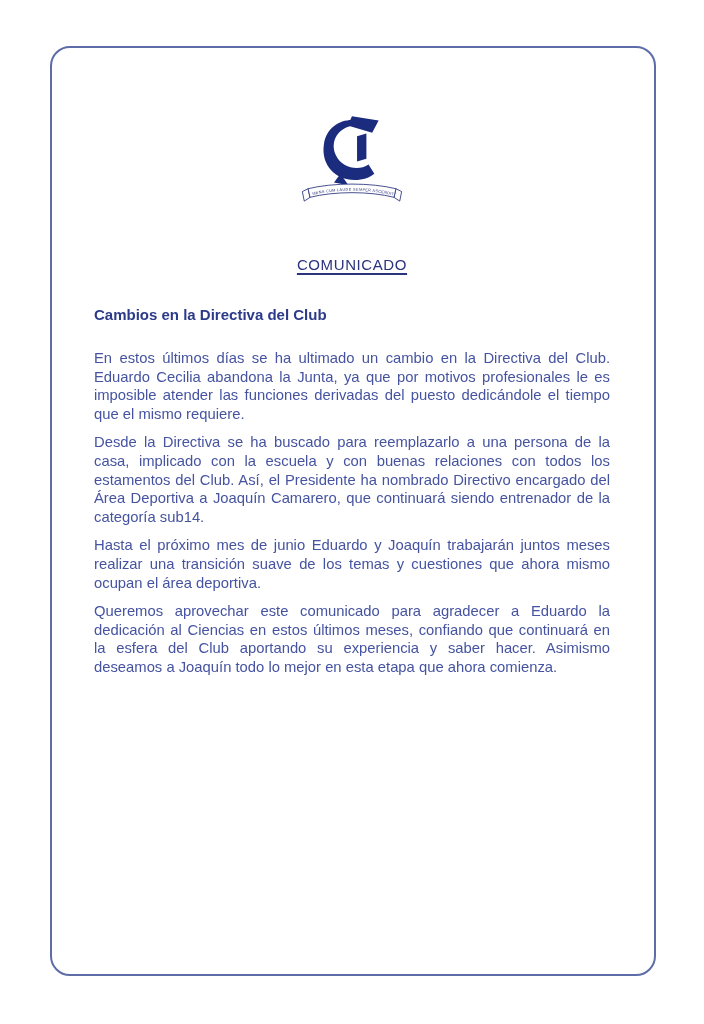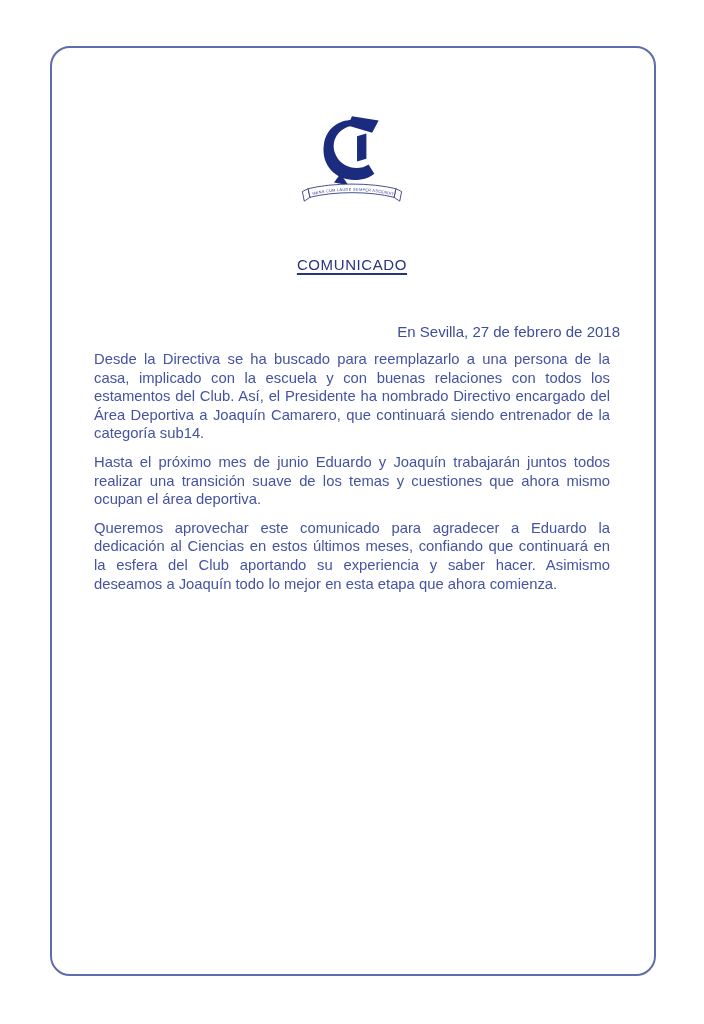--- a/index.html
+++ b/index.html
@@ -84,22 +84,23 @@
         <path d="M9,6 C35,-0.5 75,-0.5 101,6 L99,15 C74,8.5 36,8.5 11,15 Z"></path>
       </g>
       <text font-size="4" fill="#2a337e" letter-spacing="0.35" font-family="Liberation Sans, sans-serif">
         <textPath href="#motto-path" startOffset="2">MENS CUM LAUDE SEMPER ASCENDIT</textPath>
       </text>
     </svg>
   </div>
 
   <div class="doc-title">COMUNICADO</div>
 
-  <div class="dateline">En Sevilla, 27 de febrero de 2018</div>
 
+  <div class="doc-heading">Cambios en la Directiva del Club</div>
 
   <div class="body-text">
+    <p class="first" lang="es">En estos últimos días se ha ultimado un cambio en la Directiva del Club. Eduardo Cecilia abandona la Junta, ya que por motivos profesionales le es imposible atender las funciones derivadas del puesto dedicándole el tiempo que el mismo requiere.</p>
     <p lang="es">Desde la Directiva se ha buscado para reemplazarlo a una persona de la casa, implicado con la escuela y con buenas relaciones con todos los estamentos del Club. Así, el Presidente ha nombrado Directivo encargado del Área Deportiva a Joaquín Camarero, que continuará siendo entrenador de la categoría sub14.</p>
-    <p lang="es">Hasta el próximo mes de junio Eduardo y Joaquín trabajarán juntos todos realizar una transición suave de los temas y cuestiones que ahora mismo ocupan el área deportiva.</p>
+    <p lang="es">Hasta el próximo mes de junio Eduardo y Joaquín trabajarán juntos meses realizar una transición suave de los temas y cuestiones que ahora mismo ocupan el área deportiva.</p>
     <p lang="es">Queremos aprovechar este comunicado para agradecer a Eduardo la dedicación al Ciencias en estos últimos meses, confiando que continuará en la esfera del Club aportando su experiencia y saber hacer. Asimismo deseamos a Joaquín todo lo mejor en esta etapa que ahora comienza.</p>
   </div>
 
 </div>
 
 </body></html>

